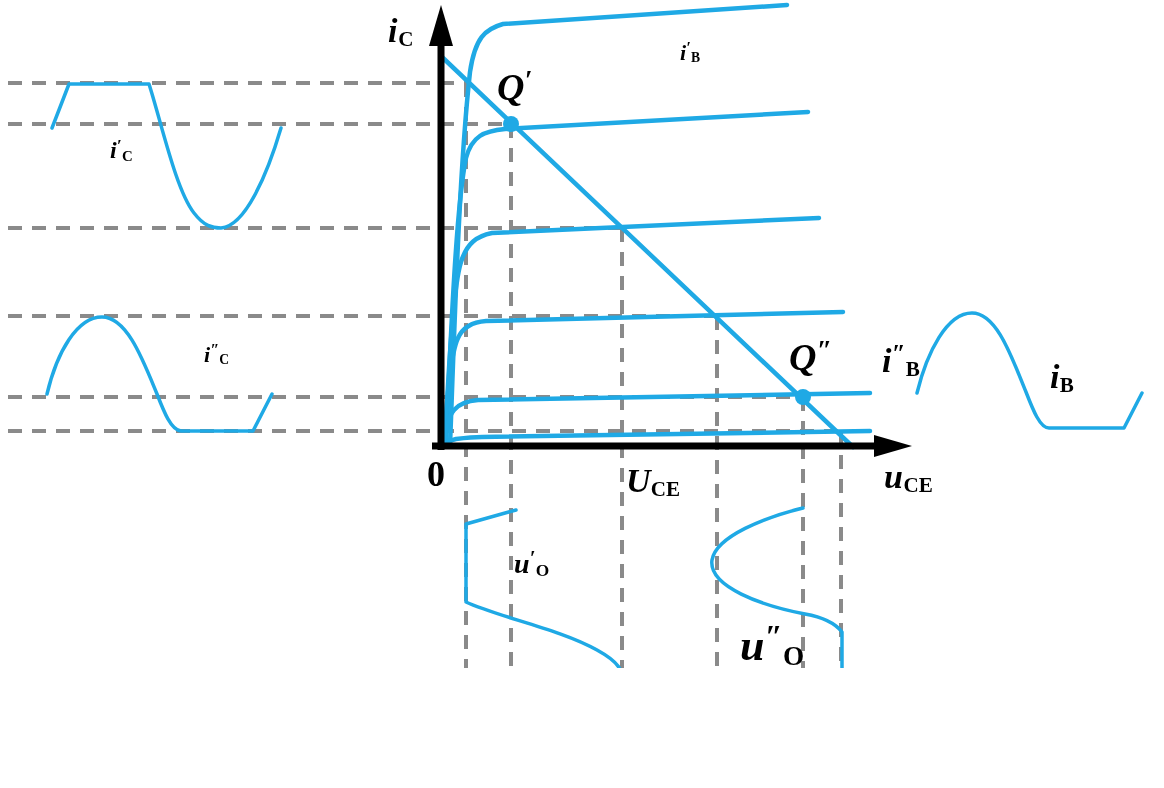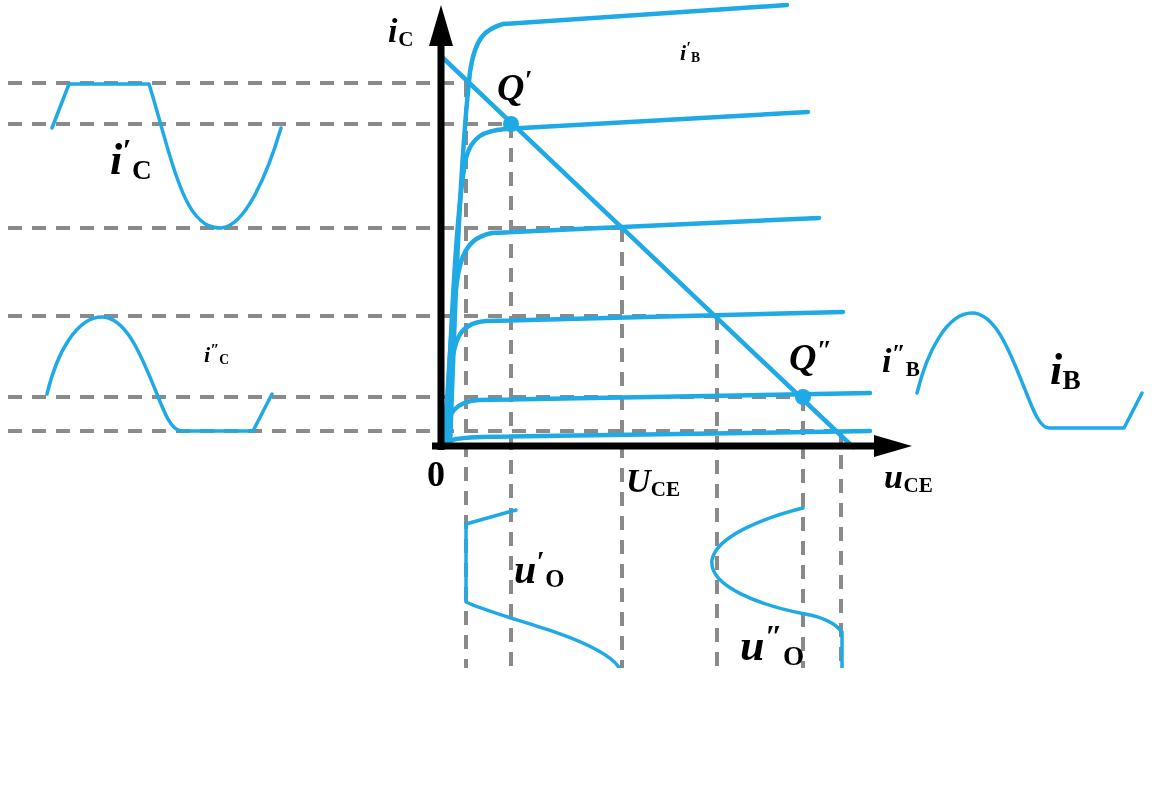--- a/index.html
+++ b/index.html
@@ -83,23 +83,23 @@
   <div class="lbl" style="left:626px;top:464px;font-size:34px"><span class="m">U</span><span class="s">CE</span></div>
 
   <div class="lbl" style="left:497px;top:68px;font-size:38px"><span class="m">Q</span><span class="p">′</span></div>
 
   <div class="lbl" style="left:789px;top:338px;font-size:38px"><span class="m">Q</span><span class="p">″</span></div>
 
   <div class="lbl" style="left:680px;top:42px;font-size:22px"><span class="m">i</span><span class="p">′</span><span class="s">B</span></div>
 
   <div class="lbl" style="left:882px;top:344px;font-size:34px"><span class="m">i</span><span class="p">″</span><span class="s">B</span></div>
 
-  <div class="lbl" style="left:1050px;top:348px;font-size:44px"><span class="m">i</span><span class="s">B</span></div>
+  <div class="lbl" style="left:1050px;top:360px;font-size:34px"><span class="m">i</span><span class="s">B</span></div>
 
-  <div class="lbl" style="left:110px;top:138px;font-size:44px"><span class="m">i</span><span class="p">′</span><span class="s">C</span></div>
+  <div class="lbl" style="left:110px;top:138px;font-size:24px"><span class="m">i</span><span class="p">′</span><span class="s">C</span></div>
 
   <div class="lbl" style="left:204px;top:344px;font-size:22px"><span class="m">i</span><span class="p">″</span><span class="s">C</span></div>
 
-  <div class="lbl" style="left:514px;top:550px;font-size:40px"><span class="m">u</span><span class="p">′</span><span class="s">O</span></div>
+  <div class="lbl" style="left:514px;top:550px;font-size:28px"><span class="m">u</span><span class="p">′</span><span class="s">O</span></div>
 
   <div class="lbl" style="left:740px;top:624px;font-size:44px"><span class="m">u</span><span class="p">″</span><span class="s">O</span></div>
 
 </div>
 
 </body></html>

